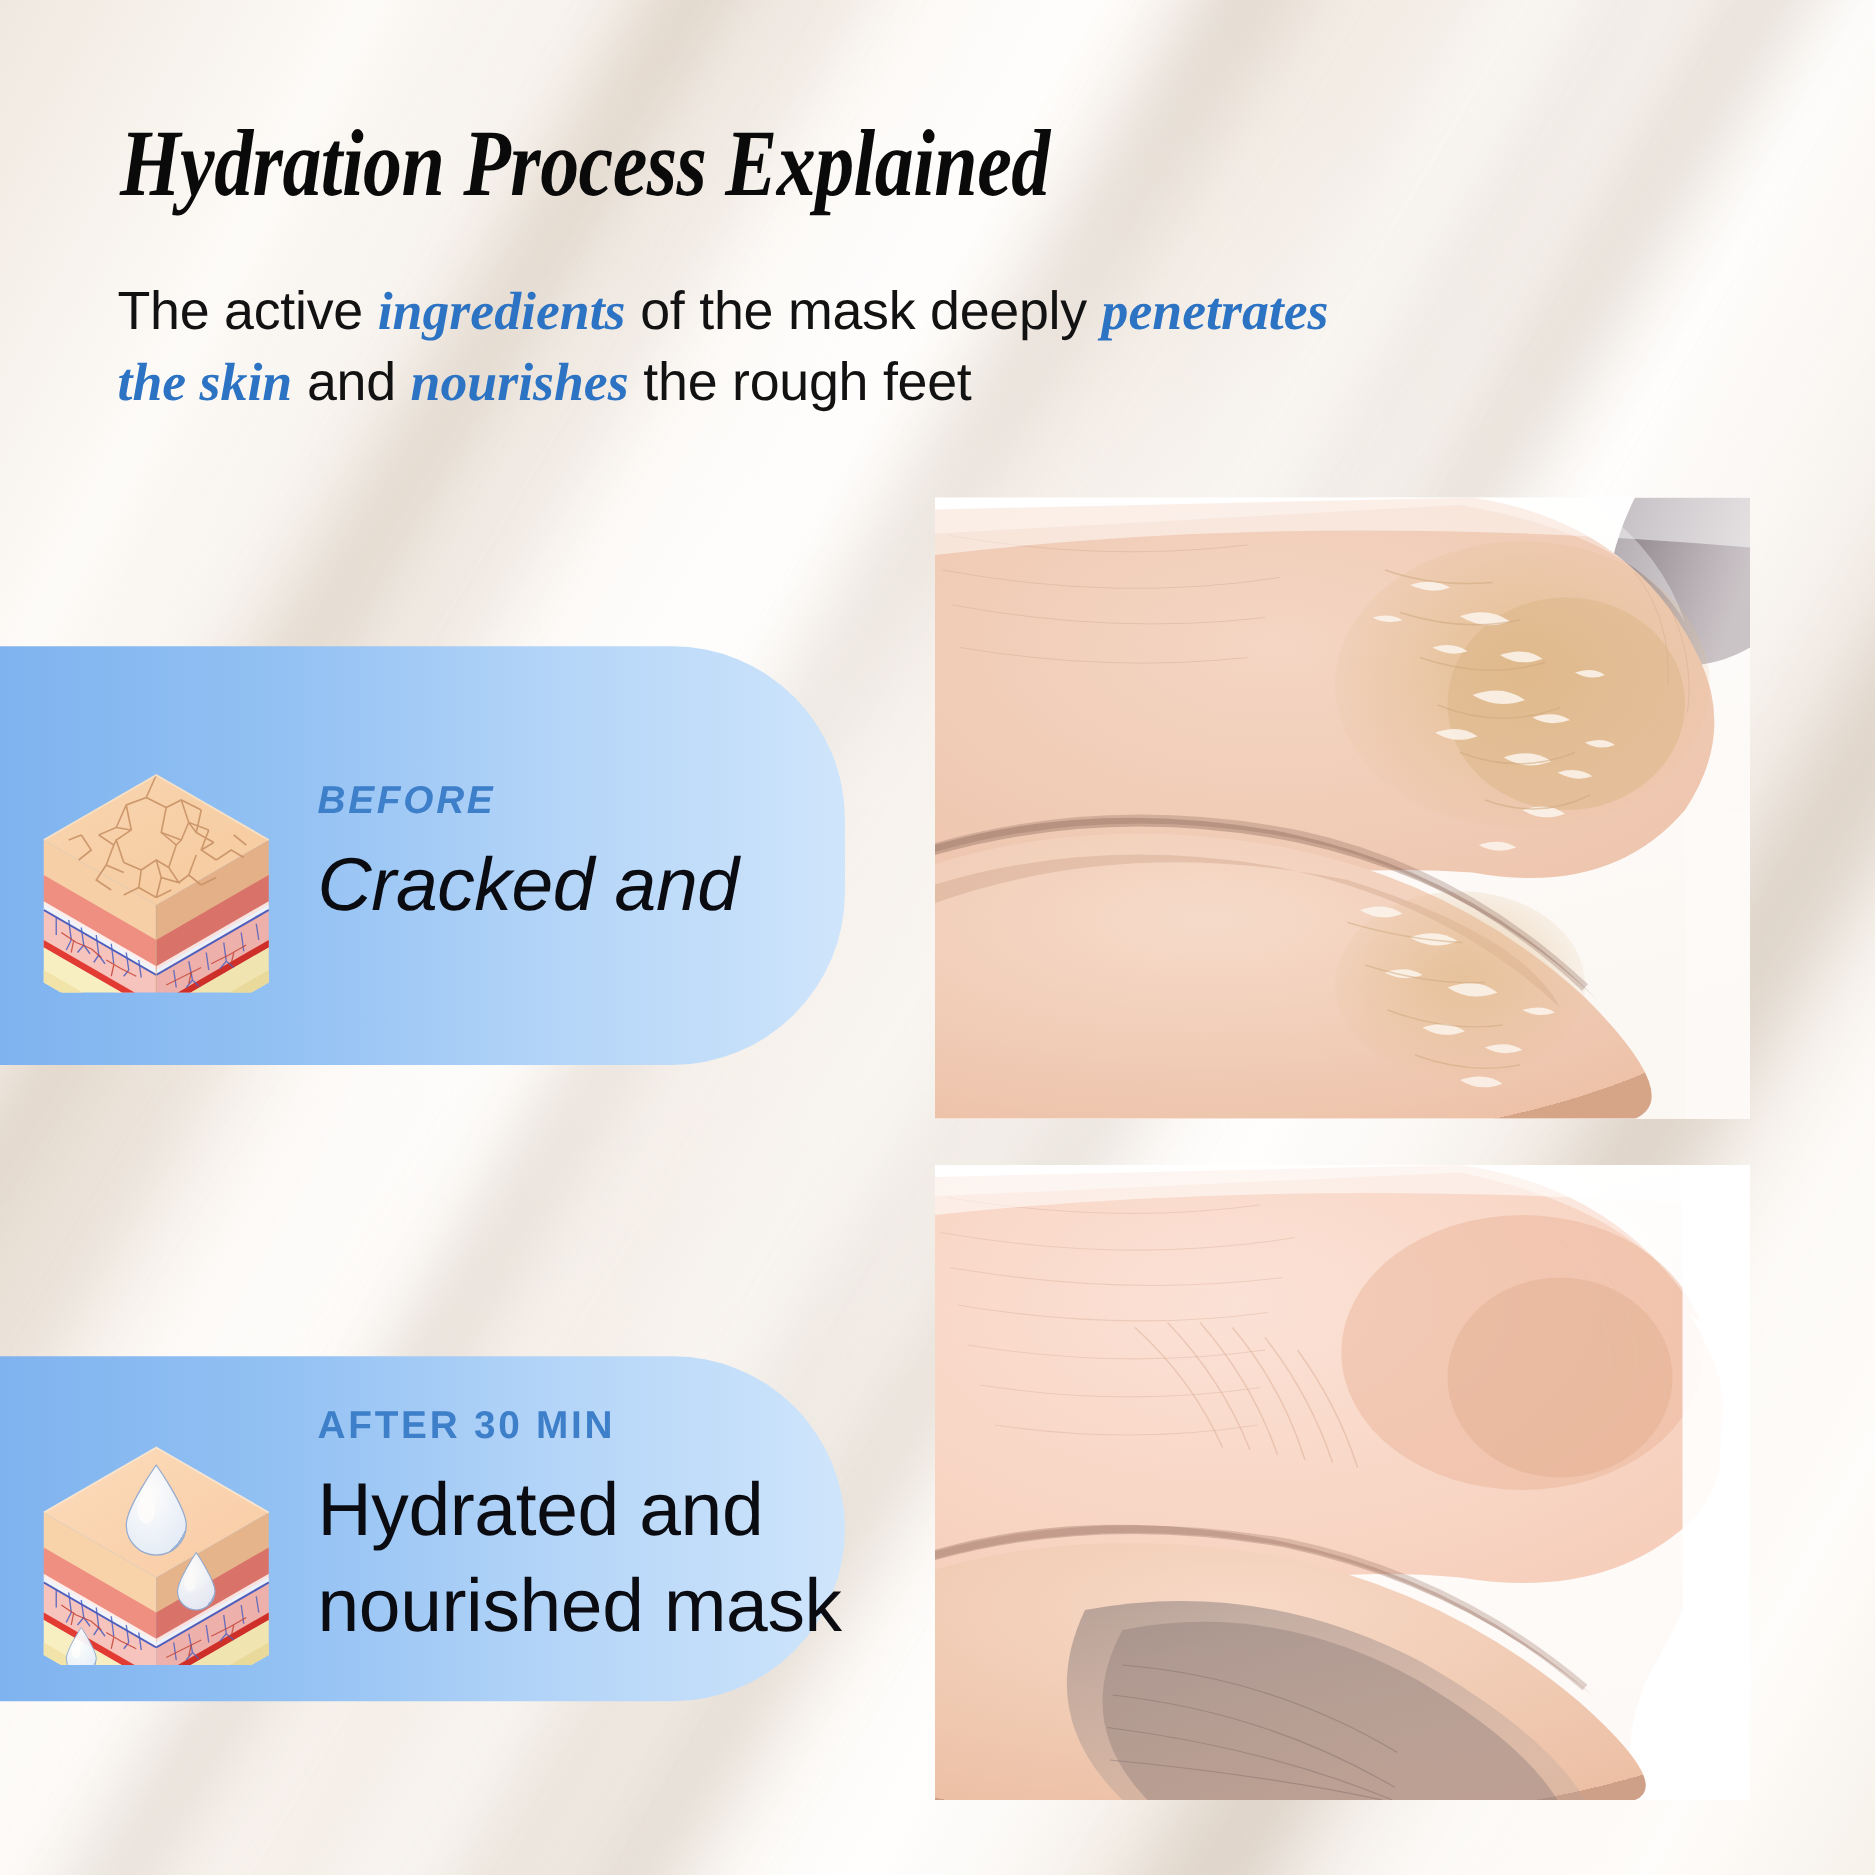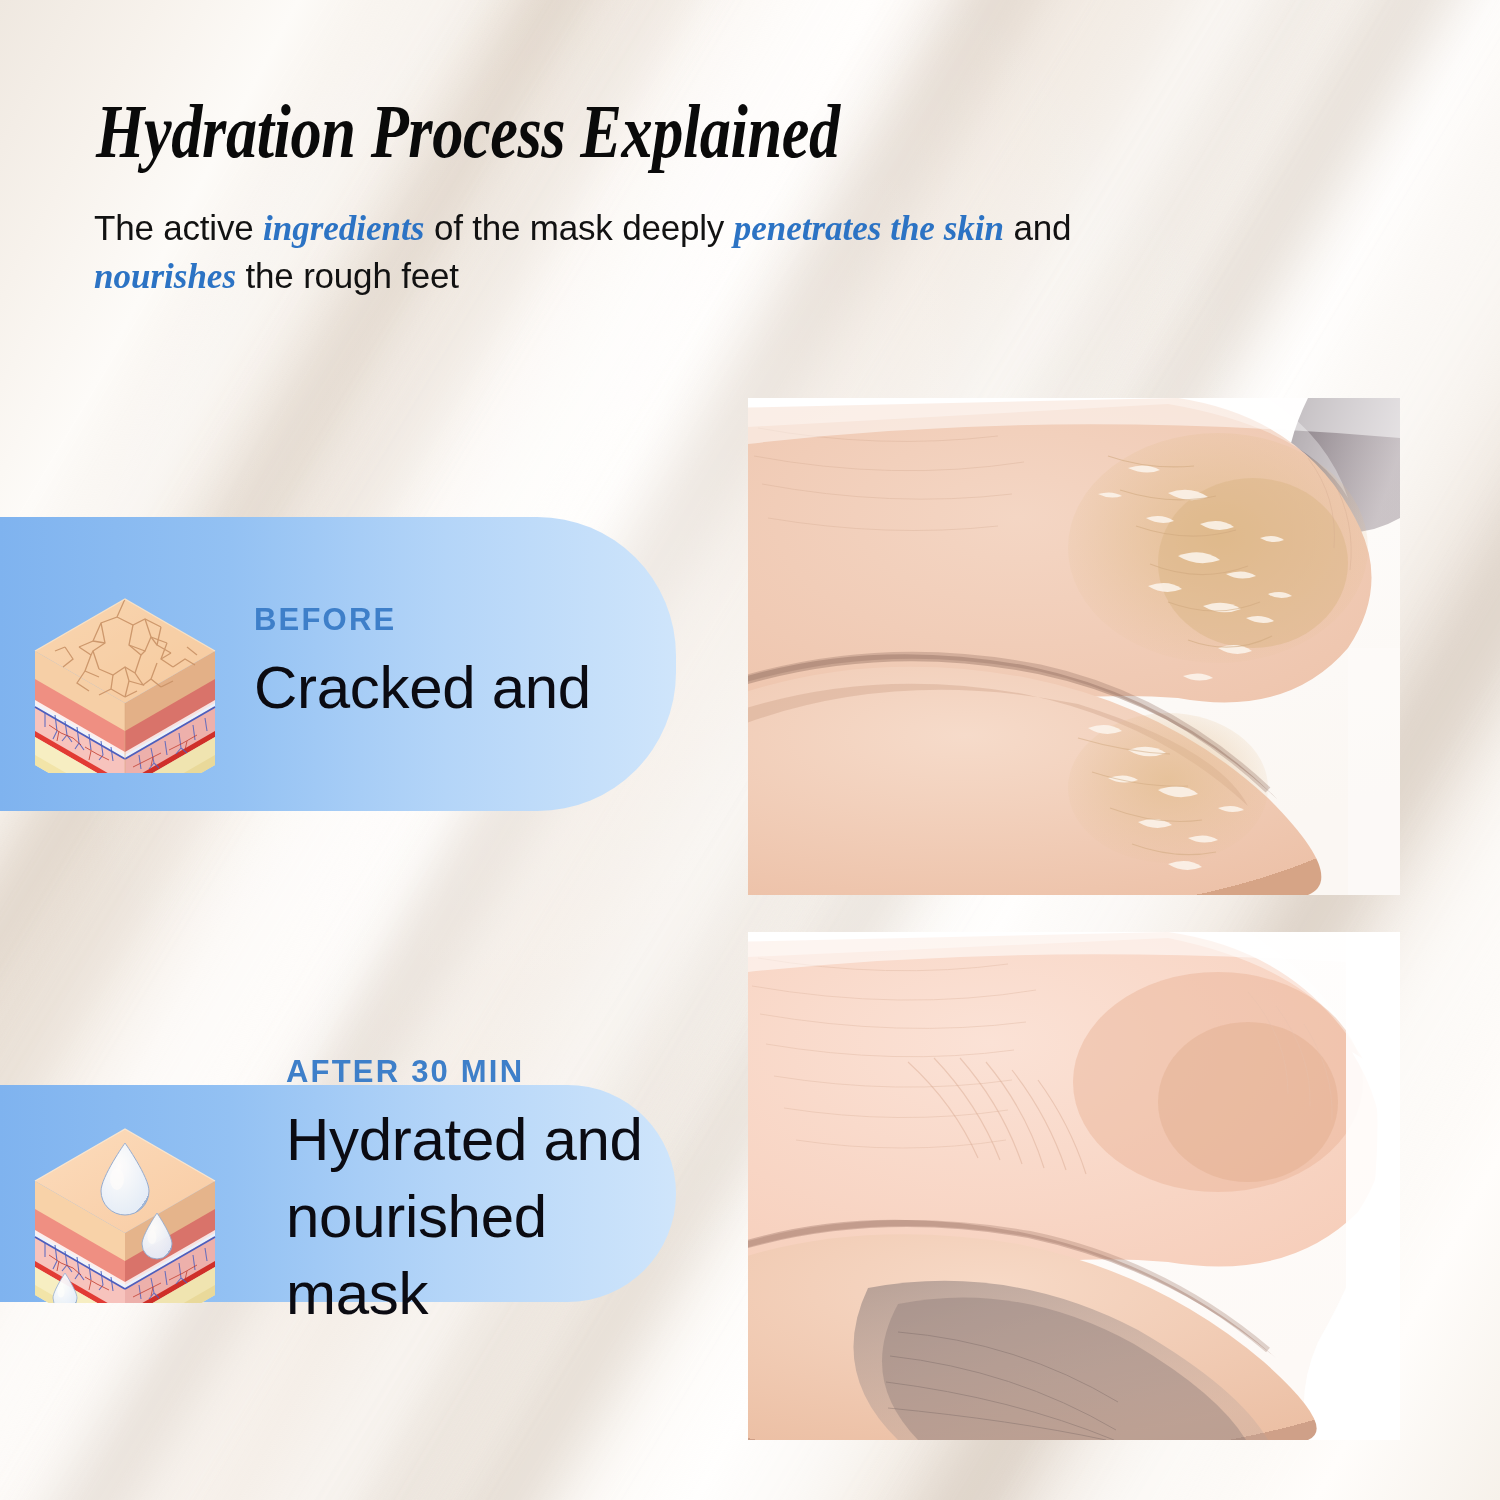--- a/index.html
+++ b/index.html
@@ -56,44 +56,44 @@
     font-weight:700;
     font-size:76px;
     line-height:1;
     letter-spacing:-0.5px;
     color:#0a0a0a;
     transform:scaleX(.82);
     transform-origin:left center;
     white-space:nowrap;
   }
   .subtitle{
-    position:absolute; left:94px; top:205px;
+    position:absolute; left:94px; top:221px;
     width:1000px;
     font-family:"Liberation Sans", sans-serif;
-    font-size:35px;
+    font-size:43px;
     line-height:1.33;
     color:#121212;
     letter-spacing:-0.2px;
   }
   .subtitle .hl{
     font-family:"Liberation Serif", serif;
     font-style:italic;
     font-weight:700;
     color:#2c73c4;
     letter-spacing:0;
   }
 
   
   .badge{
     position:absolute; left:0;
     display:flex; align-items:center;
     background:linear-gradient(90deg,#7fb3ef 0%,#93c1f3 34%,#b4d5f8 66%,#cfe5fb 100%);
   }
-  .badge.b1{ top:517px; width:676px; height:294px; border-radius:0 138.5px 138.5px 0; }
-  .badge.b2{ top:1085px; width:676px; height:217px; border-radius:0 138px 138px 0;gap:32px; }
+  .badge.b1{ top:517px; width:676px; height:335px; border-radius:0 138.5px 138.5px 0;font-style:italic; }
+  .badge.b2{ top:1085px; width:676px; height:276px; border-radius:0 138px 138px 0; }
 
   .badge-figure{ width:250px; flex:0 0 250px; display:flex; align-items:center; justify-content:center; }
   .badge-text{ padding-left:4px; }
 
   .badge-kicker{
     font-size:31px;
     font-weight:700;
     letter-spacing:2.2px;
     color:#3e7fc9;
     margin-bottom:12px;

